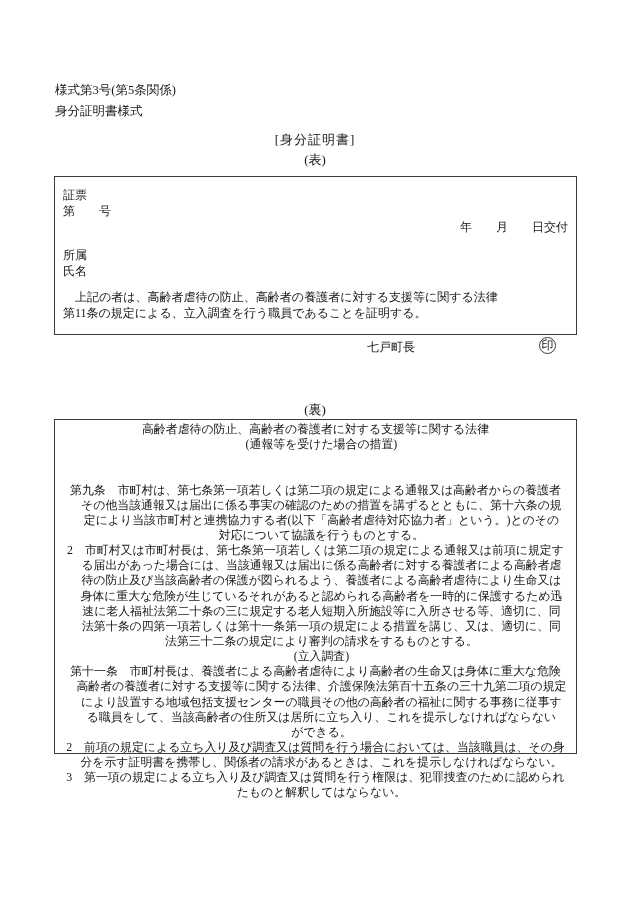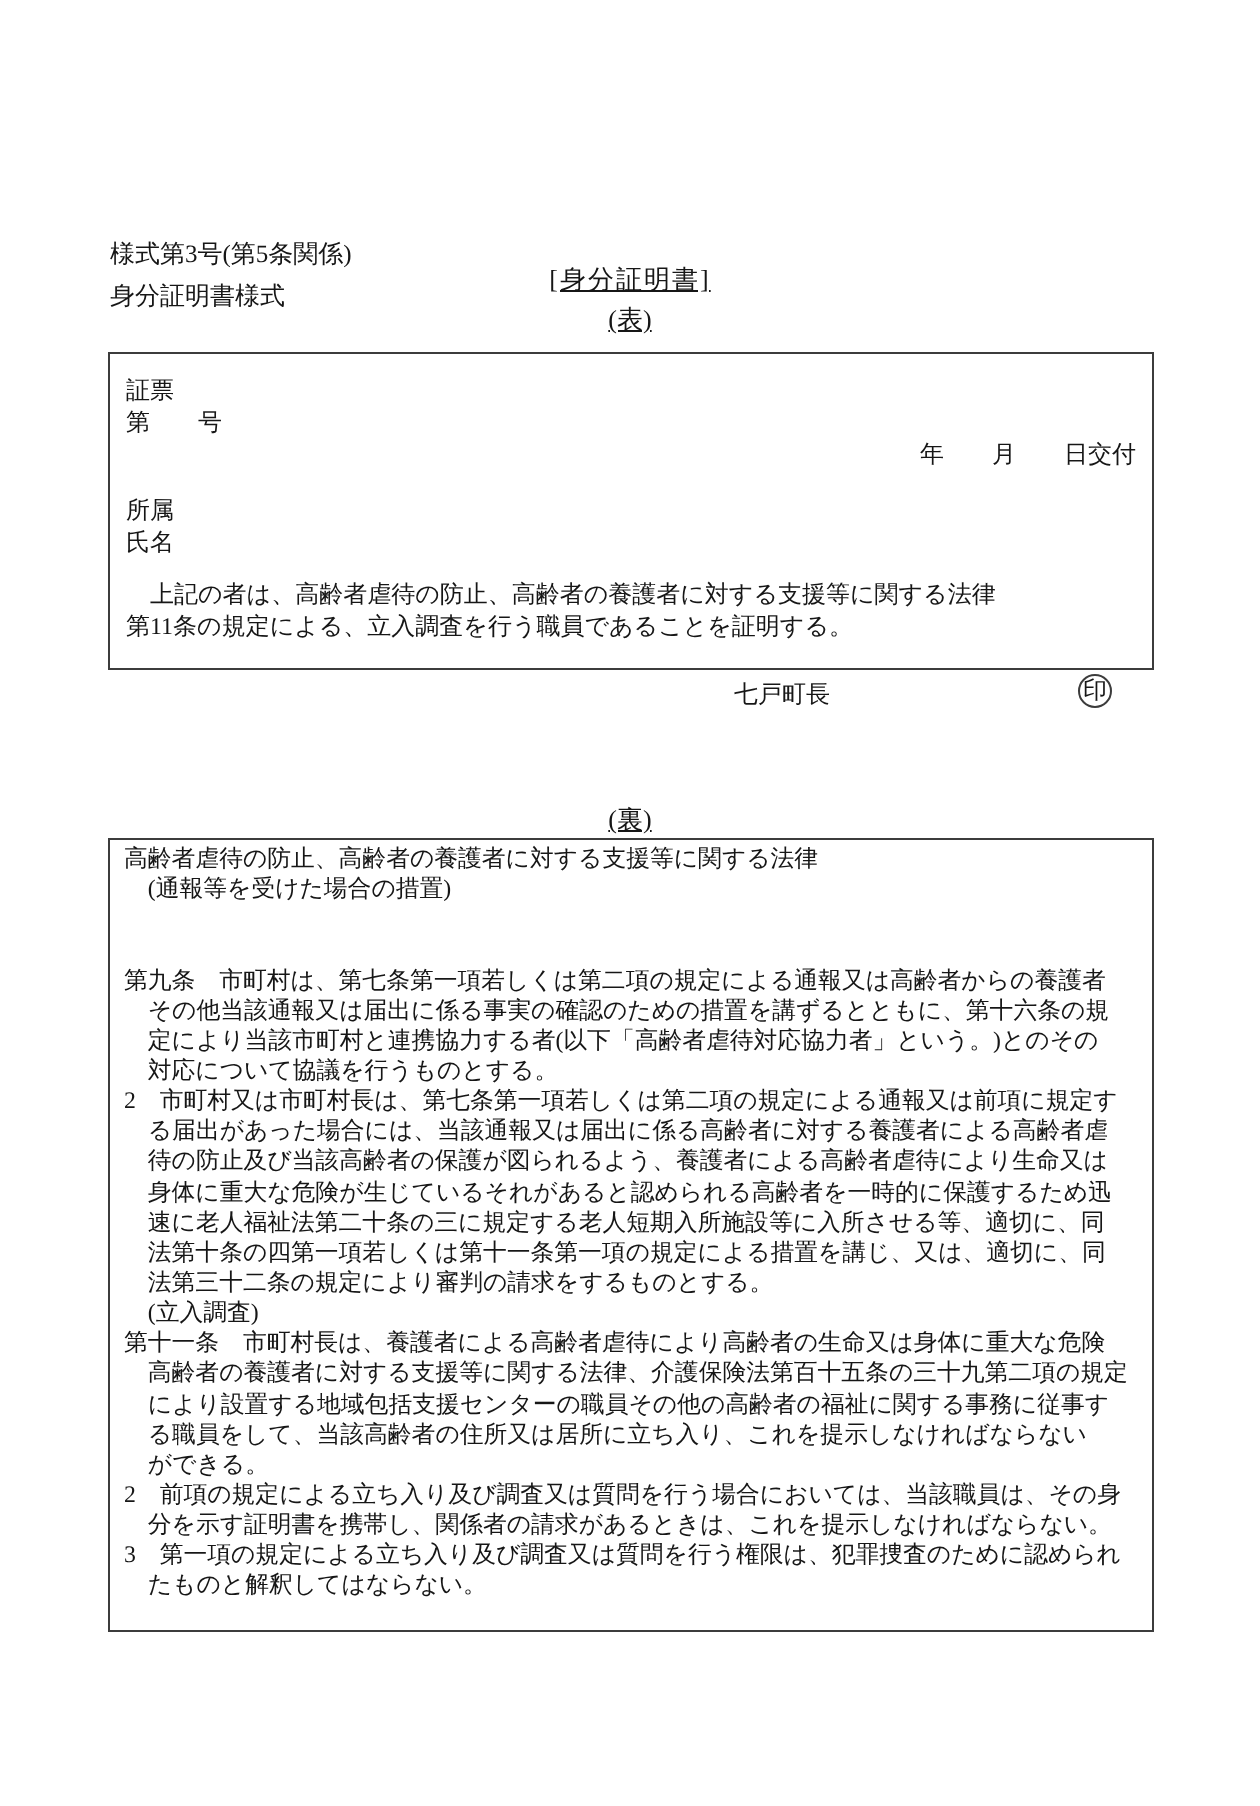--- a/index.html
+++ b/index.html
@@ -7,37 +7,37 @@
     width: 630px; height: 903px;
     background: #ffffff;
     color: #161616;
     font-family: "Liberation Serif", "DejaVu Serif", serif;
     position: relative;
     overflow: hidden;
   }
   .abs { position: absolute; }
 
   
-  .form-header { left: 55px; top: 80px; font-size: 12.5px; line-height: 21px; margin-top: 37px; }
+  .form-header { left: 55px; top: 80px; font-size: 12.5px; line-height: 21px; }
 
   
-  .center-line { left: 0; width: 630px; text-align: center; font-size: 13px; text-decoration: underline; }
+  .center-line { left: 0; width: 630px; text-align: center; font-size: 13px; }
   .card-title { top: 131px; letter-spacing: 1px; }
   .front-label { top: 151px; }
   .back-label  { top: 401px; }
 
   
   .card-box {
     left: 54px; width: 523px;
     border: 1px solid #3c3c3c;
     box-sizing: border-box;
     background: #fff;
   }
   .front-box { top: 176px; height: 159px; }
-  .back-box  { top: 419px; height: 397px; padding: 2px 7px; }
+  .back-box  { top: 419px; height: 335px; padding: 2px 7px; text-align: center; }
 
   .front-box .fline { position: absolute; font-size: 12px; line-height: 14px; white-space: pre; }
   .f-idword   { left: 8px;  top: 11px; }
   .f-idnum    { left: 8px;  top: 27px; }
   .f-date     { right: 8px; top: 43px; }
   .f-affil    { left: 8px;  top: 71px; }
   .f-name     { left: 8px;  top: 87px; }
   .f-stmt1    { left: 8px;  top: 113px; }
   .f-stmt2    { left: 8px;  top: 129px; }
   .f-issuer   { left: 312px; top: 163px; }

